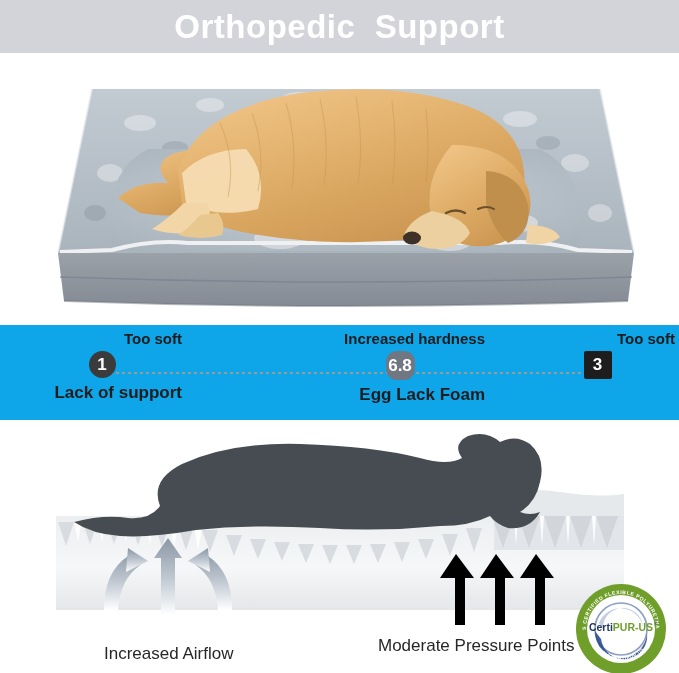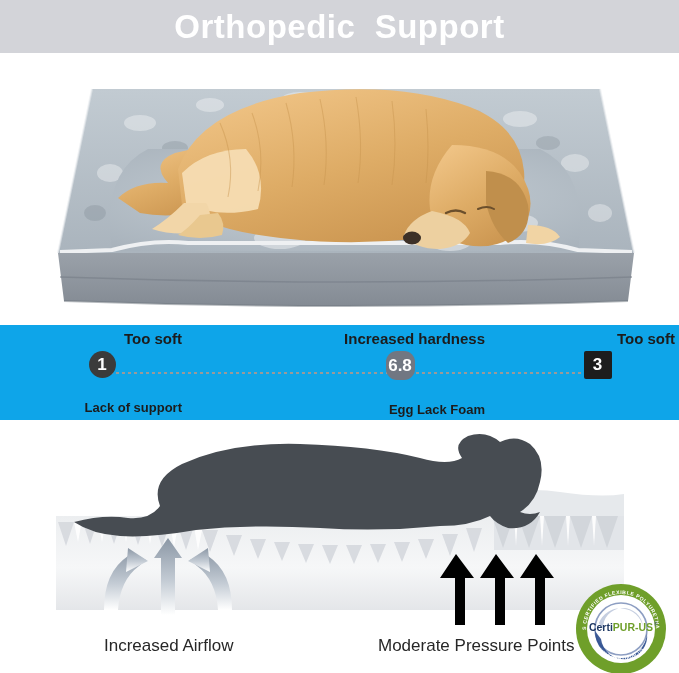--- a/index.html
+++ b/index.html
@@ -33,22 +33,22 @@
     position: absolute; top: 42px; left: 104px; width: 496px; height: 2px;
     background-image: linear-gradient(to right, #9a9a9a 0 3px, transparent 3px 6px);
     background-size: 6px 2px; background-repeat: repeat-x;
   }
   .stop { position: absolute; text-align: right; }
   .stop-top {
     font-size: 15px; font-weight: bold; color: #1c1c1c;
     line-height: 18px; white-space: nowrap;
   }
   .stop-bot {
-    font-size: 13px; font-weight: bold; color: #1c1c1c;
-    line-height: 17px; margin-top: 21px; white-space: pre-line;
+    font-size: 17px; font-weight: bold; color: #1c1c1c;
+    line-height: 17px; margin-top: 6px; white-space: pre-line;
   }
   .badge {
     display: flex; align-items: center; justify-content: center;
     font-size: 17px; font-weight: bold; color: #fff;
     margin: 3px auto 0;
   }
   .badge-circle { width: 27px; height: 27px; border-radius: 50%; background: #3b3b3b; }
   .badge-round  { width: 29px; height: 29px; border-radius: 11px; background: #717782; }
   .badge-square { width: 28px; height: 28px; border-radius: 2px; background: #1d1d1d; }
 
@@ -58,21 +58,21 @@
 
   
   .diagram { position: absolute; left: 0; top: 420px; width: 679px; height: 253px; background:#fff; }
   .diagram svg { display:block; width: 679px; height: 215px; }
 
   .captions { position: absolute; left: 0; top: 636px; width: 679px; height: 30px; }
   .caption {
     position: absolute; font-size: 17px; color: #272727;
     font-family: "Liberation Sans", sans-serif; white-space: nowrap;
   }
-  .cap-air  { left: 104px; top: 0; }
+  .cap-air  { left: 104px; top: 8px; }
   .cap-pres { left: 378px; top: 0; }
 
   
   .certipur { position: absolute; left: 575px; top: 583px; width: 92px; height: 92px; }
   .certipur svg { display:block; width:92px; height:92px; }
 </style>
 </head>
 <body>
 
 <div class="page">

